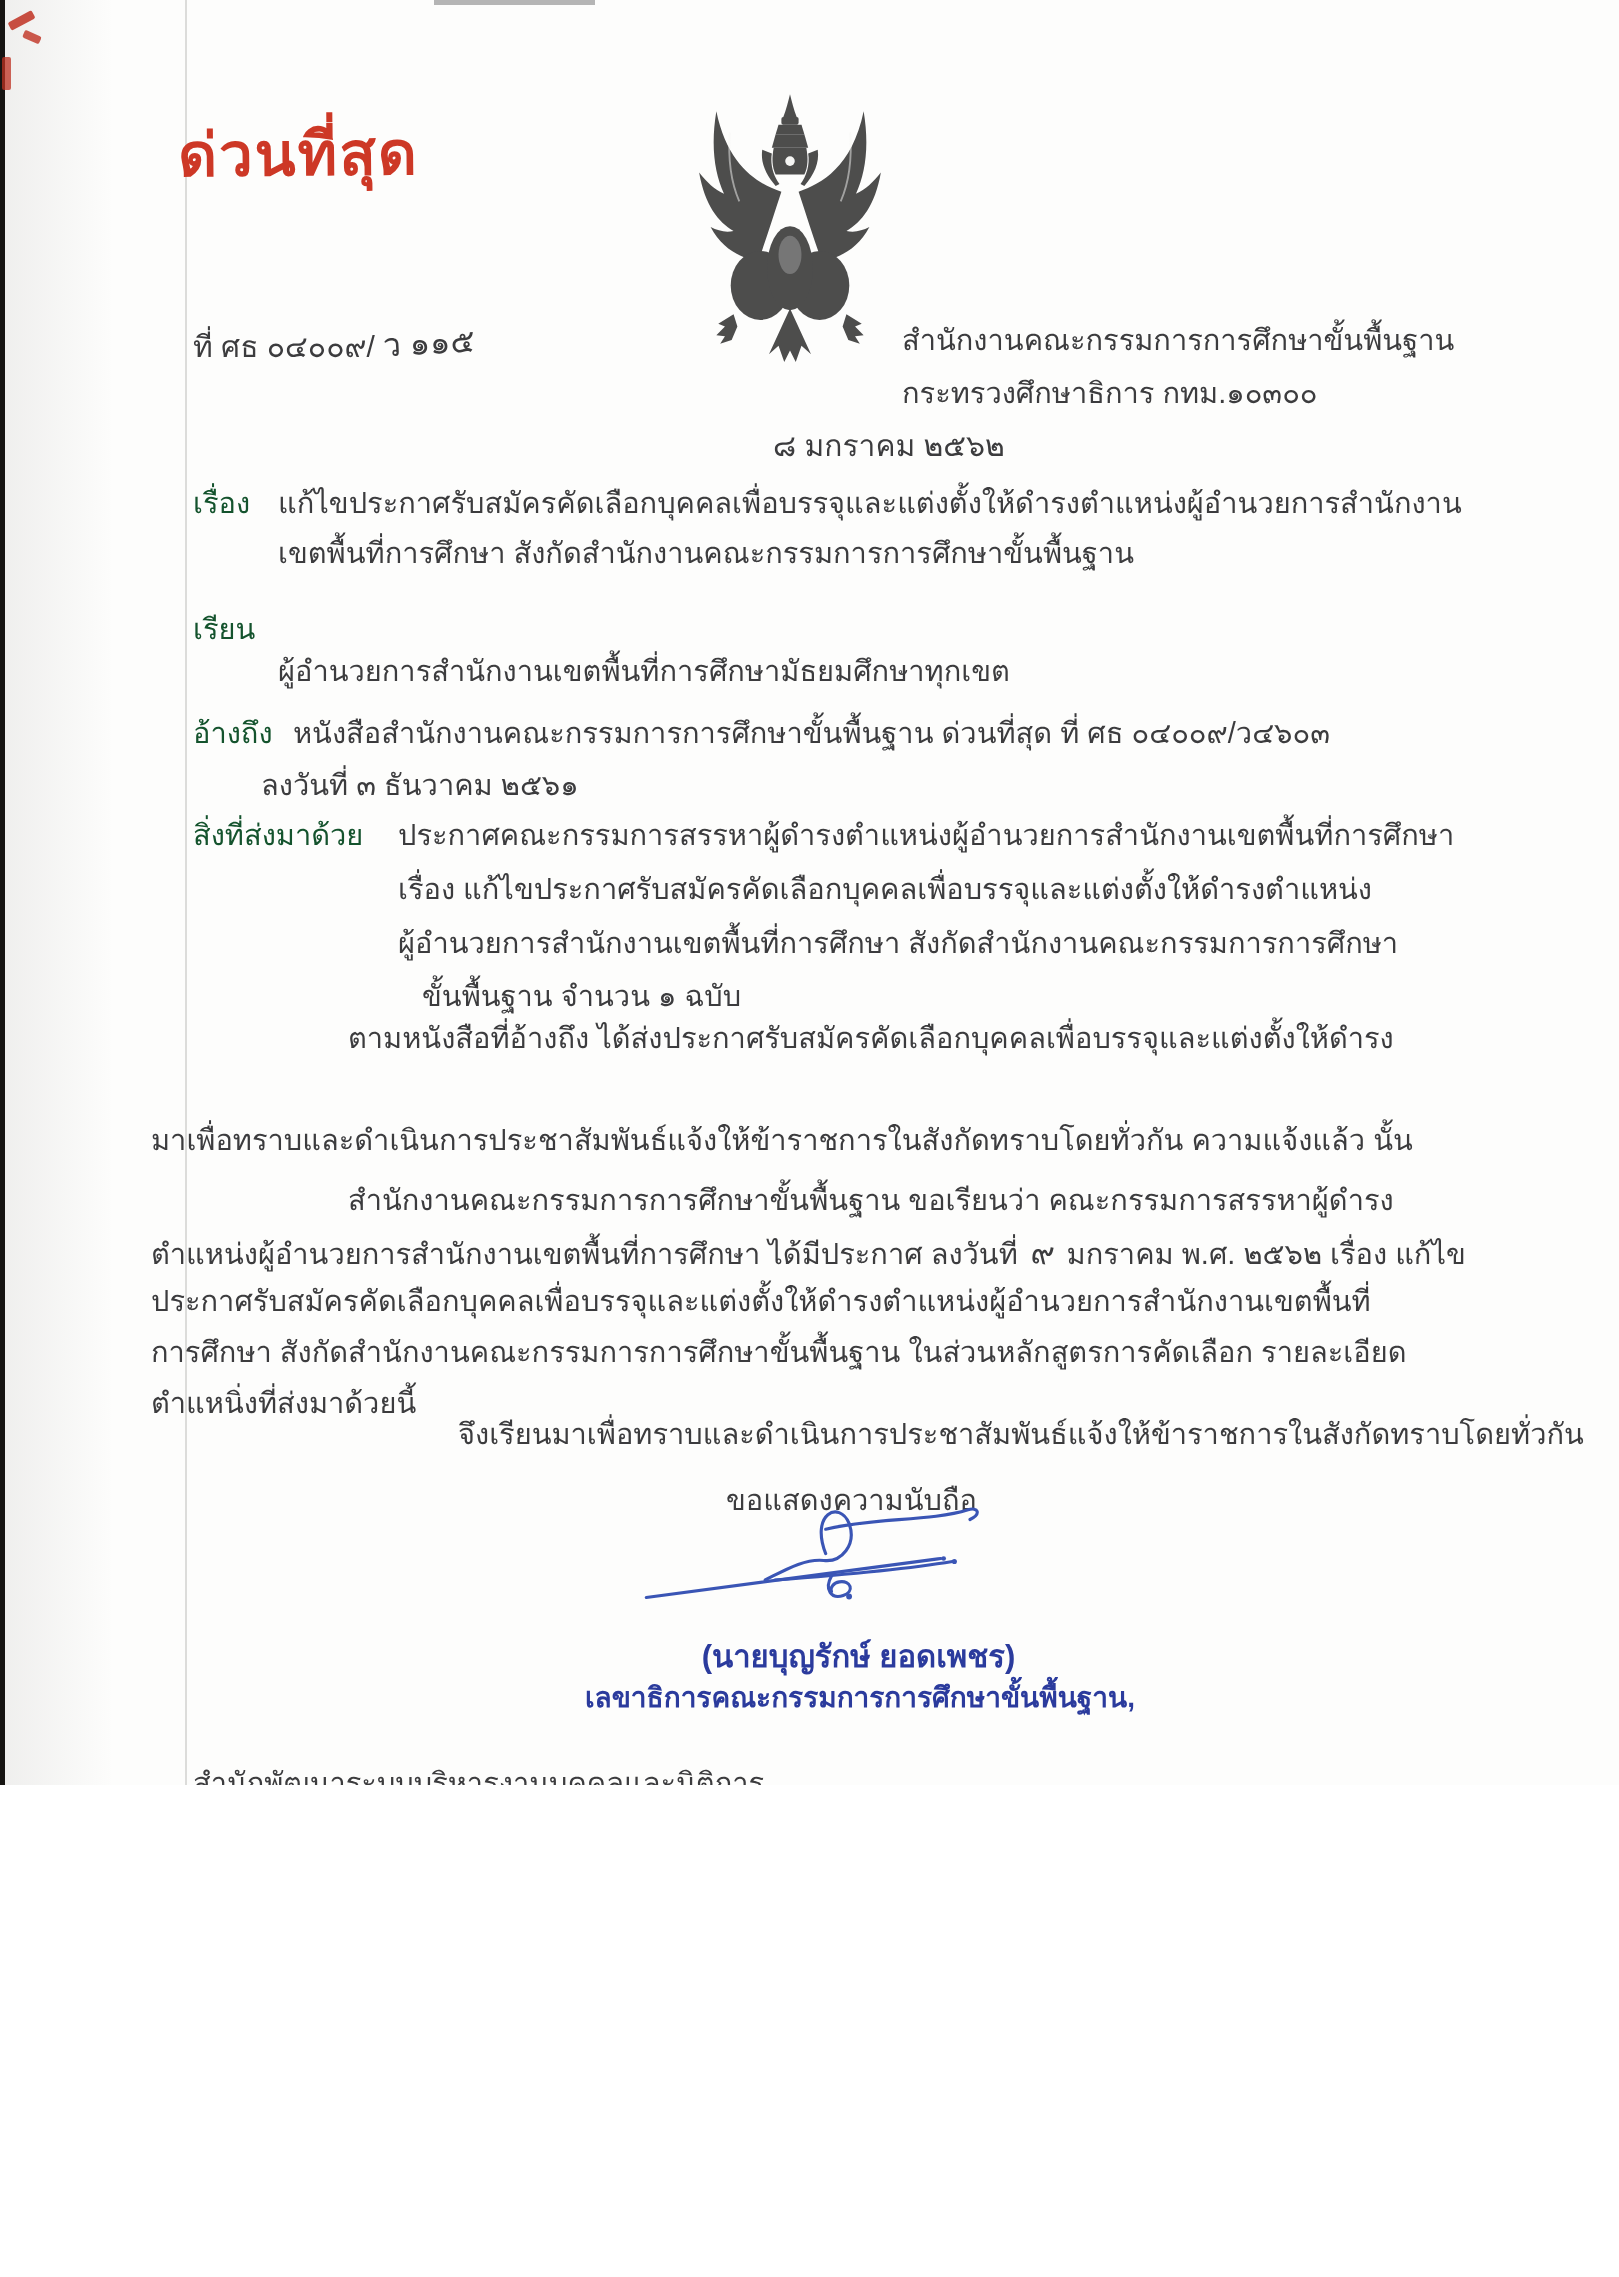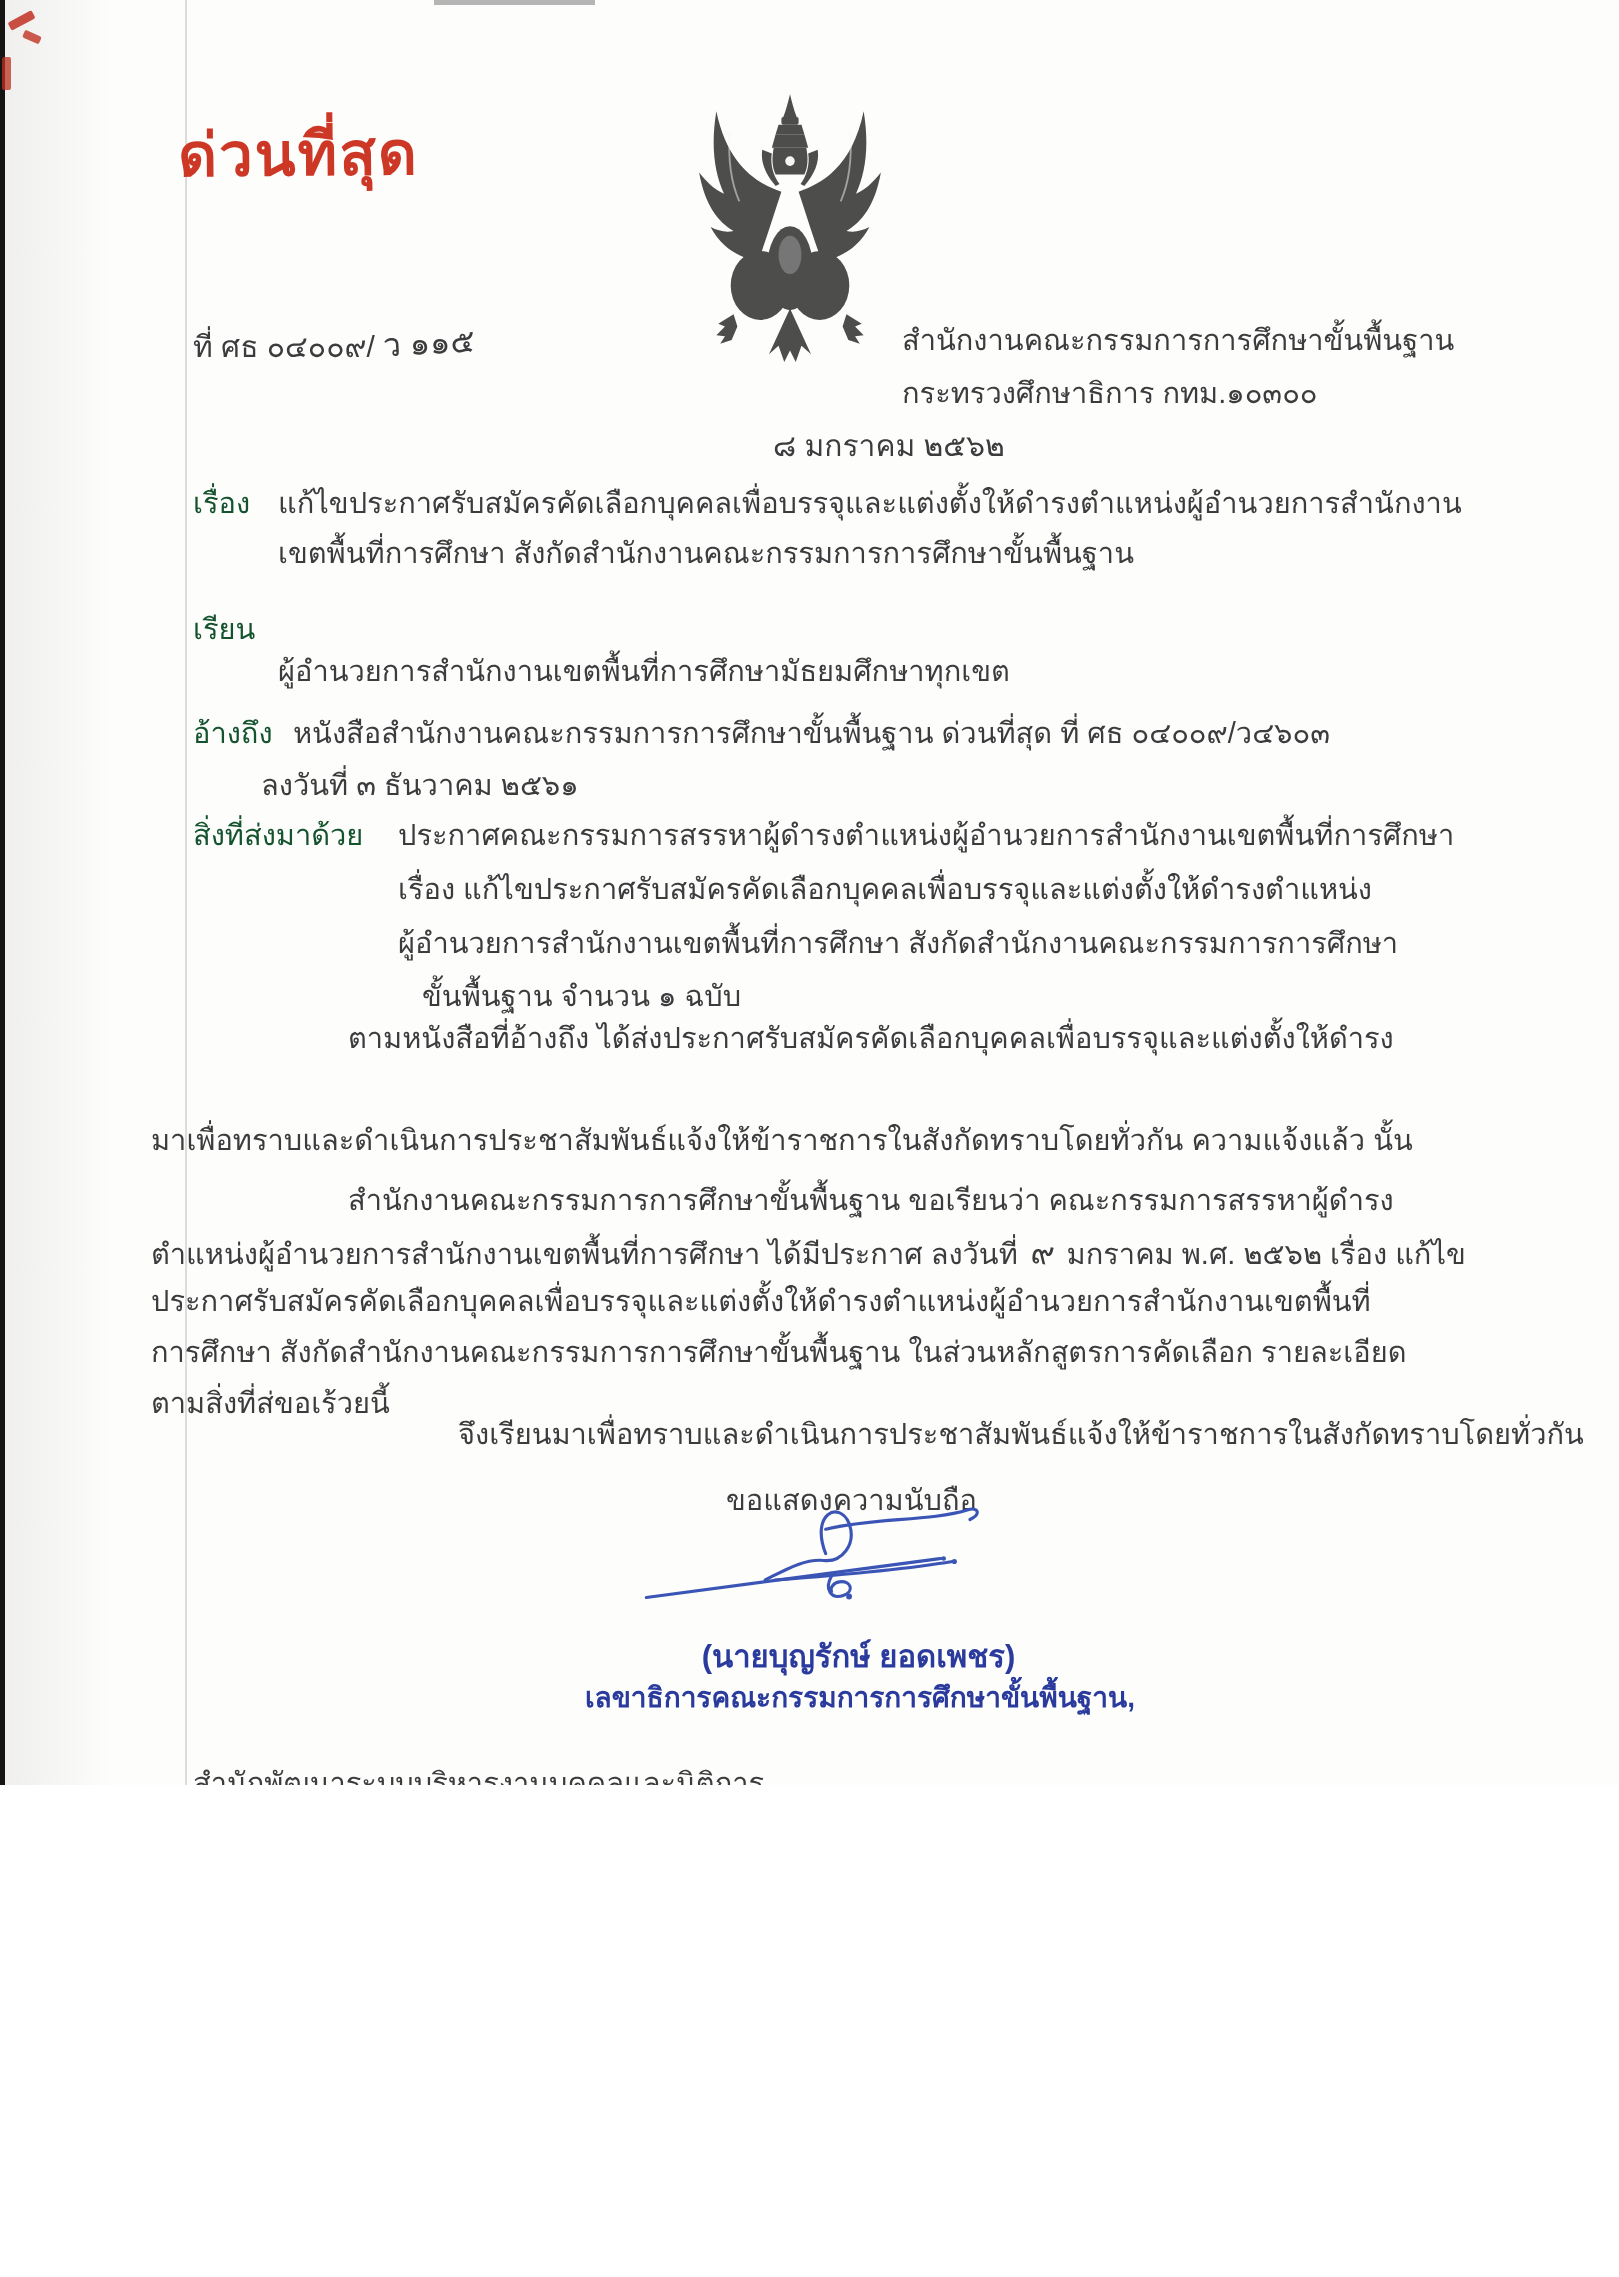--- a/index.html
+++ b/index.html
@@ -111,21 +111,21 @@
 
   <div class="t" style="left:348px;top:1020px;">ตามหนังสือที่อ้างถึง ได้ส่งประกาศรับสมัครคัดเลือกบุคคลเพื่อบรรจุและแต่งตั้งให้ดำรง</div>
   <div class="t" style="left:151px;top:1122px;">มาเพื่อทราบและดำเนินการประชาสัมพันธ์แจ้งให้ข้าราชการในสังกัดทราบโดยทั่วกัน ความแจ้งแล้ว นั้น</div>
 
   <div class="t" style="left:348px;top:1182px;">สำนักงานคณะกรรมการการศึกษาขั้นพื้นฐาน ขอเรียนว่า คณะกรรมการสรรหาผู้ดำรง</div>
   <div class="t" style="left:151px;top:1233px;">
     <span>ตำแหน่งผู้อำนวยการสำนักงานเขตพื้นที่การศึกษา ได้มีประกาศ ลงวันที่</span><span class="hand-day">๙</span><span>มกราคม พ.ศ. ๒๕๖๒ เรื่อง แก้ไข</span>
   </div>
   <div class="t" style="left:151px;top:1283px;">ประกาศรับสมัครคัดเลือกบุคคลเพื่อบรรจุและแต่งตั้งให้ดำรงตำแหน่งผู้อำนวยการสำนักงานเขตพื้นที่</div>
   <div class="t" style="left:151px;top:1334px;">การศึกษา สังกัดสำนักงานคณะกรรมการการศึกษาขั้นพื้นฐาน ในส่วนหลักสูตรการคัดเลือก รายละเอียด</div>
-  <div class="t" style="left:151px;top:1385px;">ตามสิ่งที่ส่ขอเร้วยนี้</div>
+  <div class="t" style="left:151px;top:1385px;">ตำแหนิ่งที่ส่งมาด้วยนี้</div>
 
   <div class="t" style="left:458px;top:1416px;">จึงเรียนมาเพื่อทราบและดำเนินการประชาสัมพันธ์แจ้งให้ข้าราชการในสังกัดทราบโดยทั่วกัน</div>
 
   <div class="t" style="left:726px;top:1482px;">ขอแสดงความนับถือ</div>
 
   <svg class="sig-svg" width="390" height="117" viewBox="0 0 400 120">
     <g fill="none" stroke="#3a55b5" stroke-width="3.2" stroke-linecap="round">
       <path d="M28,100 C110,90 220,74 330,60"></path>
       <circle cx="333" cy="60" r="2.4" fill="#3a55b5" stroke="none"></circle>
       <path d="M212,55 C196,14 226,0 236,24 C244,46 228,64 210,62 C190,60 170,72 150,82"></path>

